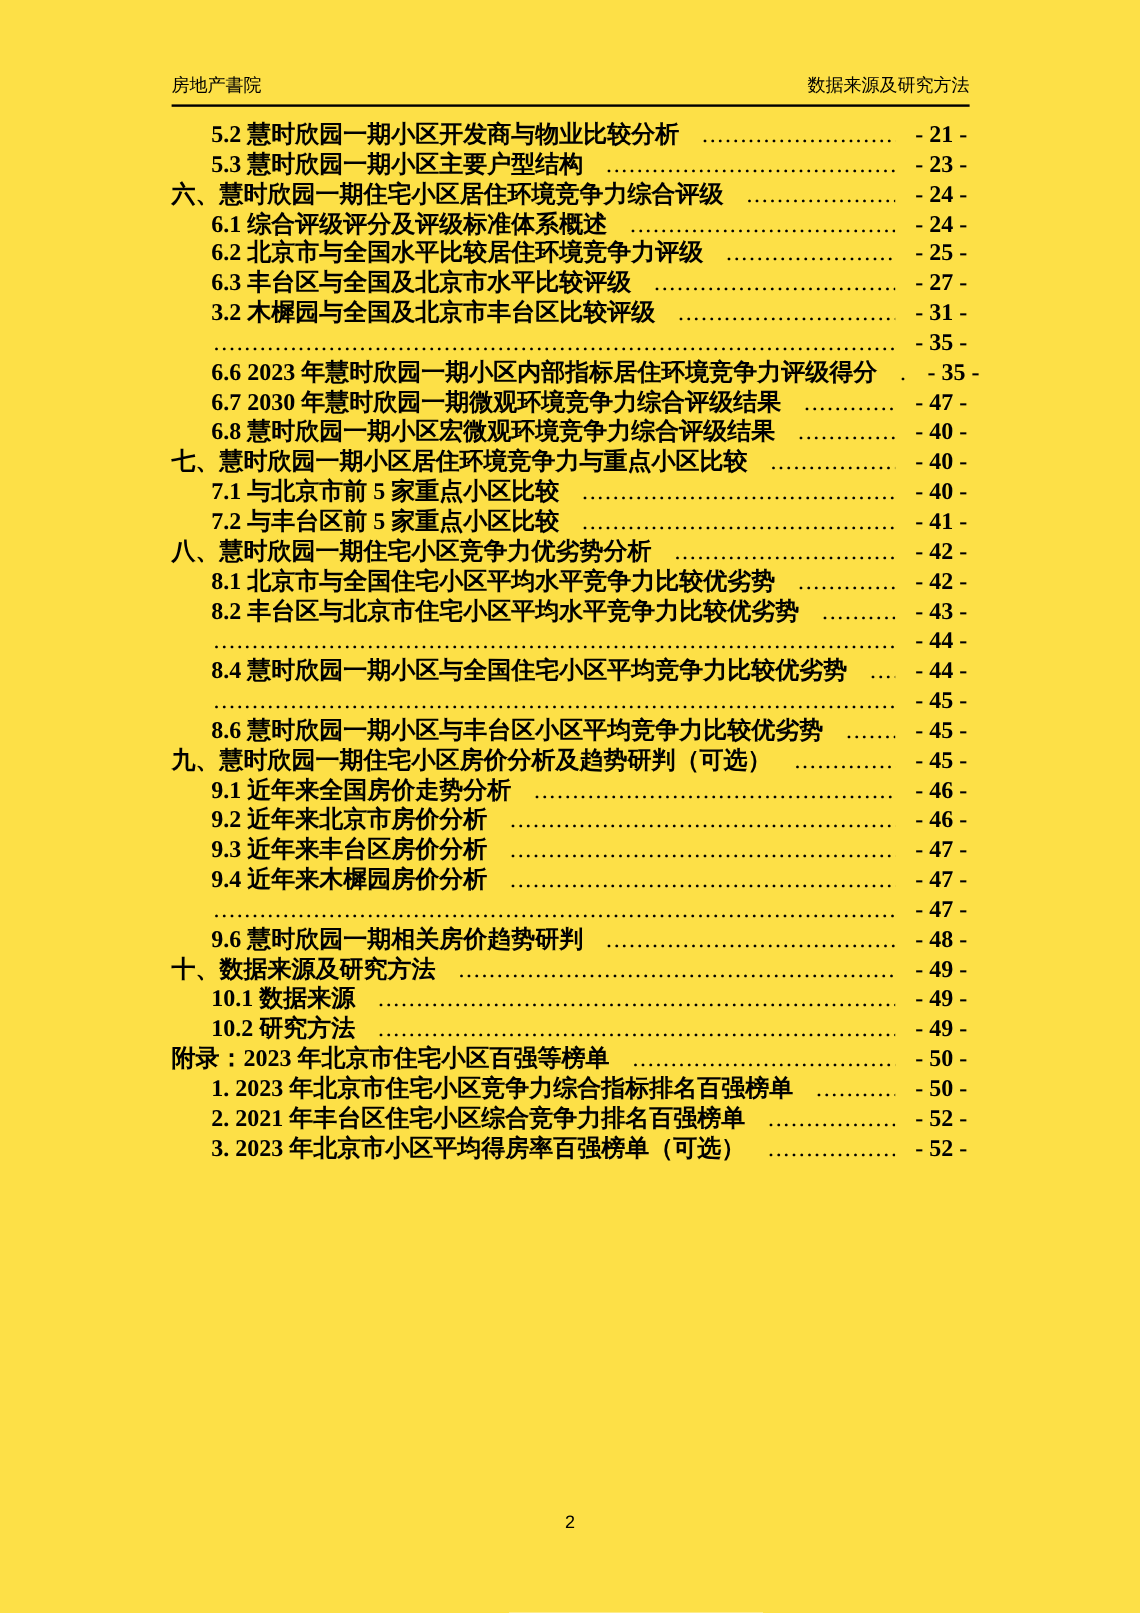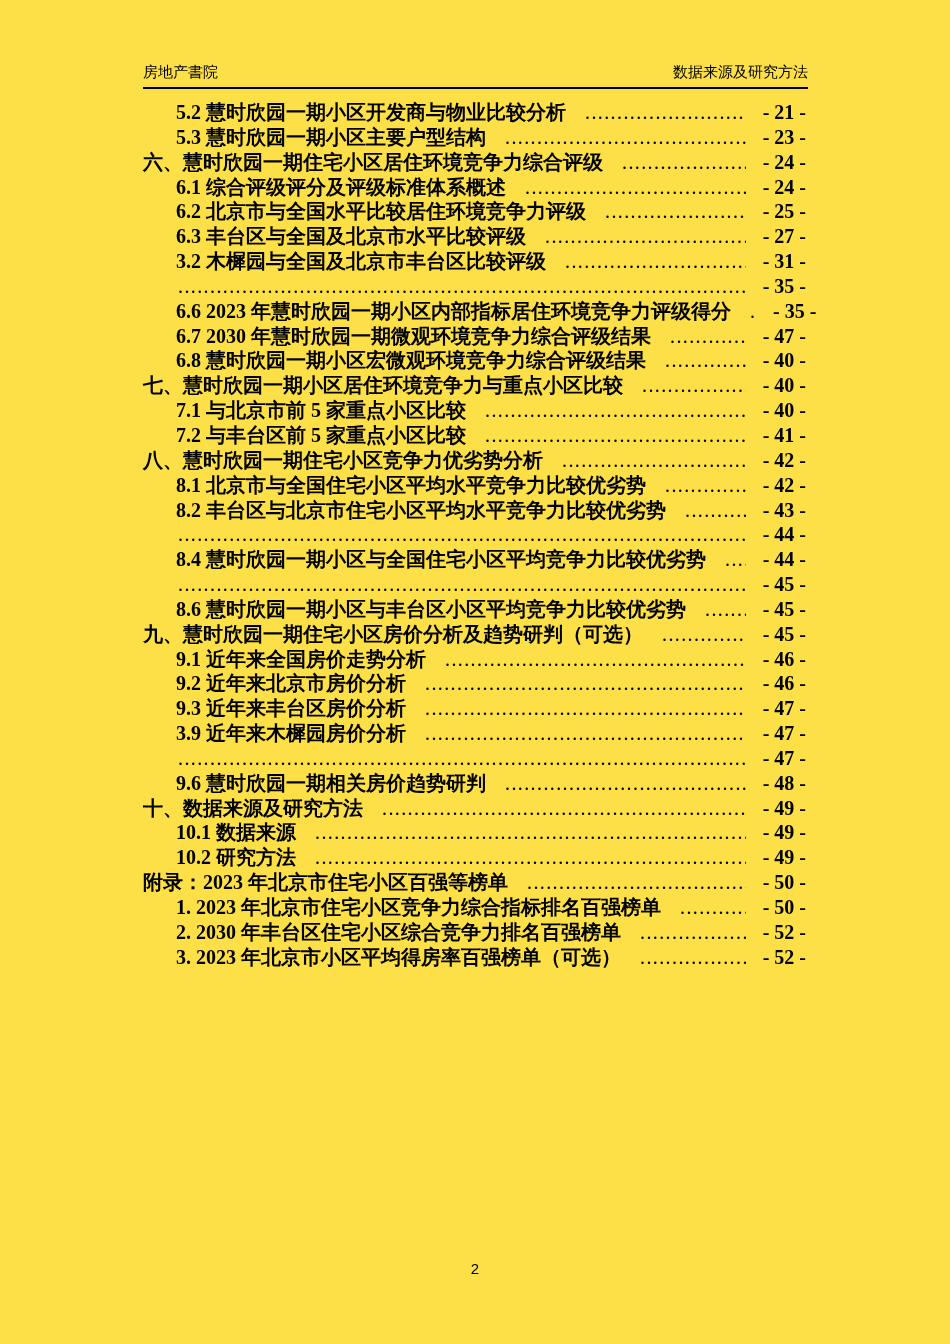--- a/index.html
+++ b/index.html
@@ -205,21 +205,21 @@
         <span class="toc-label">9.2 近年来北京市房价分析</span>
         <span class="toc-leader">....................................................................................................................................................................................................................................................................</span>
         <span class="toc-page">- 46 -</span>
       </div>
       <div class="toc-row lvl2">
         <span class="toc-label">9.3 近年来丰台区房价分析</span>
         <span class="toc-leader">....................................................................................................................................................................................................................................................................</span>
         <span class="toc-page">- 47 -</span>
       </div>
       <div class="toc-row lvl2">
-        <span class="toc-label">3.9 近年来木樨园房价分析</span>
+        <span class="toc-label">9.4 近年来木樨园房价分析</span>
         <span class="toc-leader">....................................................................................................................................................................................................................................................................</span>
         <span class="toc-page">- 47 -</span>
       </div>
       <div class="toc-row lvl2">
         <span class="toc-leader">....................................................................................................................................................................................................................................................................</span>
         <span class="toc-page">- 47 -</span>
       </div>
       <div class="toc-row lvl2">
         <span class="toc-label">9.6 慧时欣园一期相关房价趋势研判</span>
         <span class="toc-leader">....................................................................................................................................................................................................................................................................</span>
@@ -244,21 +244,21 @@
         <span class="toc-label">附录：2023 年北京市住宅小区百强等榜单</span>
         <span class="toc-leader">....................................................................................................................................................................................................................................................................</span>
         <span class="toc-page">- 50 -</span>
       </div>
       <div class="toc-row lvl2">
         <span class="toc-label">1. 2023 年北京市住宅小区竞争力综合指标排名百强榜单</span>
         <span class="toc-leader">....................................................................................................................................................................................................................................................................</span>
         <span class="toc-page">- 50 -</span>
       </div>
       <div class="toc-row lvl2">
-        <span class="toc-label">2. 2030 年丰台区住宅小区综合竞争力排名百强榜单</span>
+        <span class="toc-label">2. 2021 年丰台区住宅小区综合竞争力排名百强榜单</span>
         <span class="toc-leader">....................................................................................................................................................................................................................................................................</span>
         <span class="toc-page">- 52 -</span>
       </div>
       <div class="toc-row lvl2">
         <span class="toc-label">3. 2023 年北京市小区平均得房率百强榜单（可选）</span>
         <span class="toc-leader">....................................................................................................................................................................................................................................................................</span>
         <span class="toc-page">- 52 -</span>
       </div>
     </div>
 

